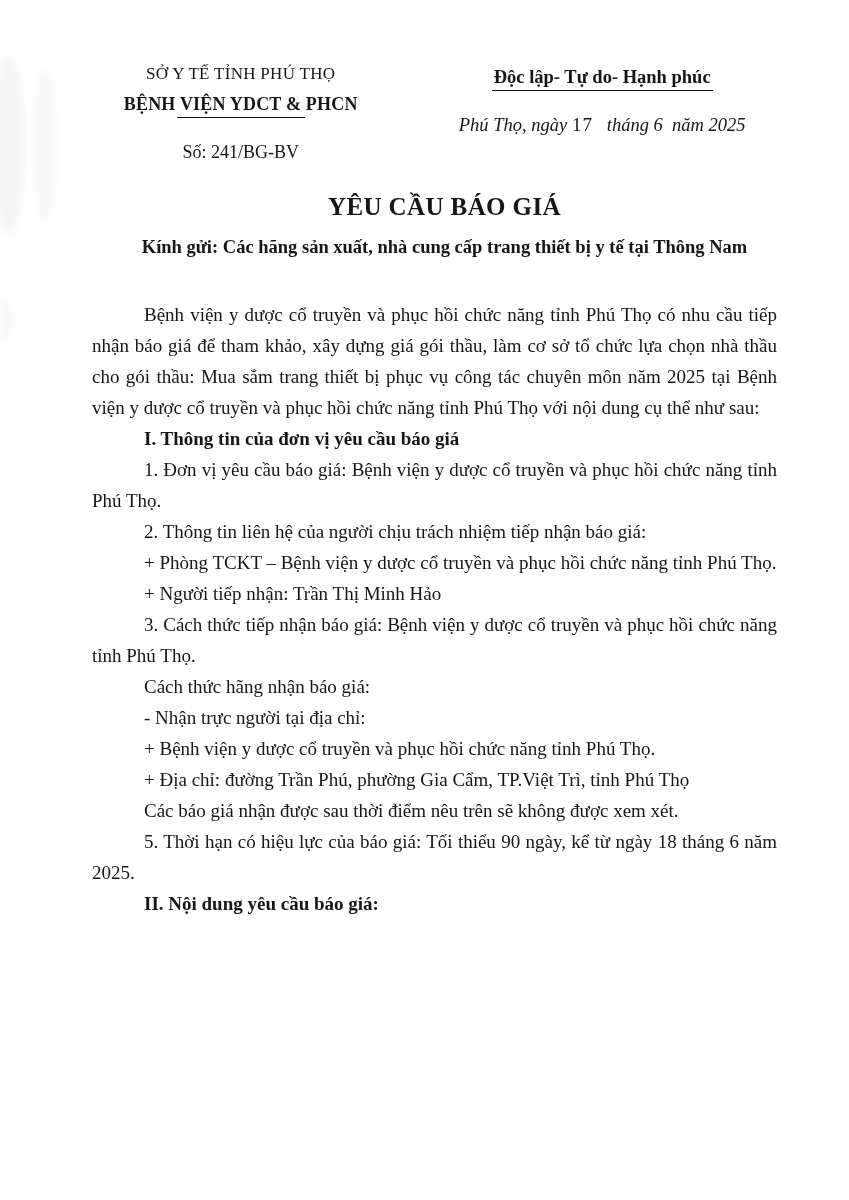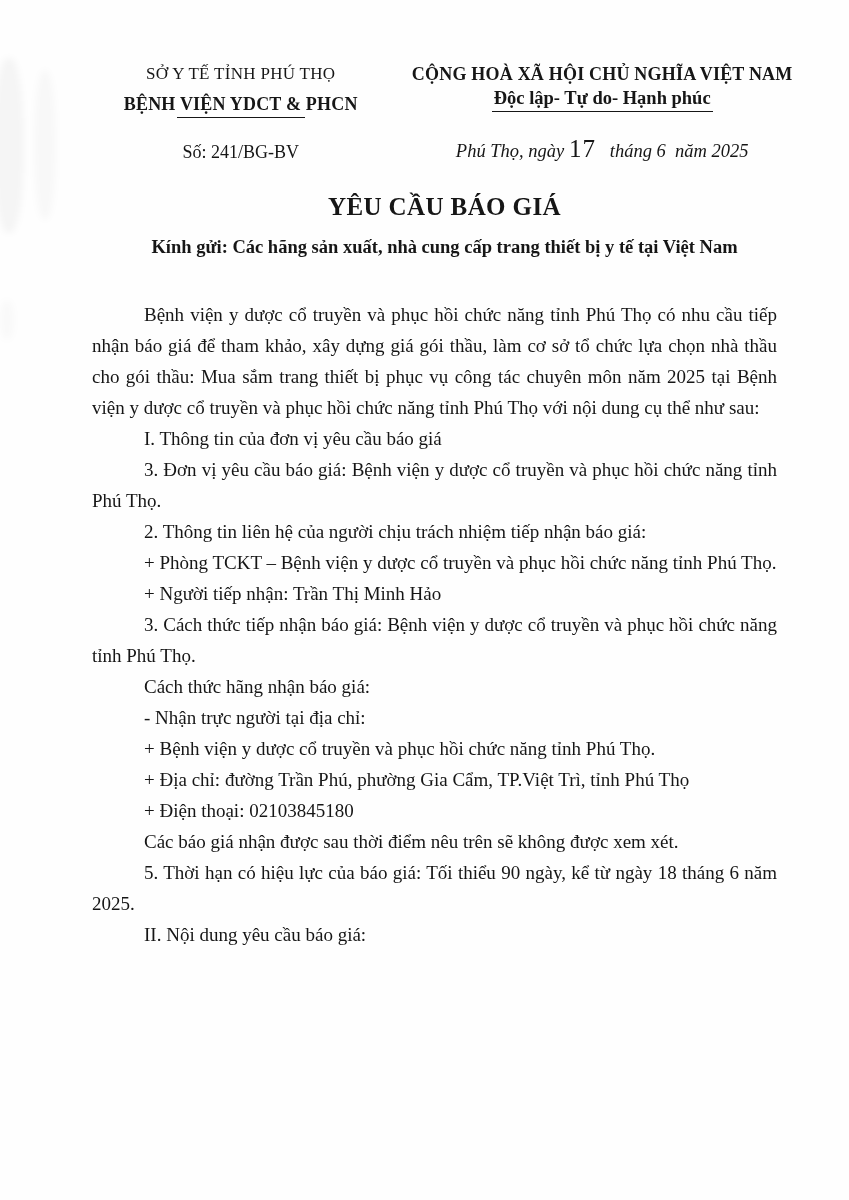--- a/index.html
+++ b/index.html
@@ -13,82 +13,80 @@
     font-family:"Liberation Serif","DejaVu Serif",serif;
     overflow:hidden;
   }
   
   .smudge{position:absolute;border-radius:45%;filter:blur(3px);}
   .smudge.s1{left:-6px;top:58px;width:30px;height:175px;background:rgba(0,0,0,0.035);}
   .smudge.s2{left:34px;top:70px;width:22px;height:150px;background:rgba(0,0,0,0.022);}
   .smudge.s3{left:0px;top:300px;width:14px;height:40px;background:rgba(0,0,0,0.02);}
 
   
-  .header{display:flex;padding:64px 48px 0 78px;justify-content:flex-end;}
+  .header{display:flex;padding:64px 48px 0 78px;}
   .h-left{width:45%;text-align:center;}
   .h-right{width:55%;text-align:center;}
   .org-line1{font-size:17px;letter-spacing:.3px;}
   .org-line2{font-size:18px;font-weight:bold;letter-spacing:.2px;margin-top:10px;}
   .org-rule{width:128px;height:0;border-top:1.6px solid #161616;margin:2px auto 0;}
   .doc-number{margin-top:24px;font-size:18px;}
   .nat-line1{font-size:18px;font-weight:bold;letter-spacing:.2px;}
   .nat-line2{display:inline-block;font-size:18.5px;font-weight:bold;
              border-bottom:1.8px solid #161616;padding:0 2px 2px;margin-top:3px;}
   .date-line{margin-top:23px;font-style:italic;font-size:18.5px;white-space:pre;}
-  .date-number{font-style:normal;font-size:25px;letter-spacing:1px;}
+  .date-number{font-style:normal;font-size:19px;letter-spacing:1px;}
 
   
   .title{margin:30px 72px 0 112px;text-align:center;font-weight:bold;font-size:25px;letter-spacing:.4px;}
   .salutation{margin:16px 60px 0 100px;text-align:center;font-weight:bold;font-size:18.5px;}
 
   
   .content{padding:41px 72px 0 92px;font-size:19px;line-height:31px;text-align:justify;}
   .content p{margin:0;text-indent:52px;}
-  .content p.bold{font-weight:normal;}
+  .content p.bold{font-weight:bold;}
 </style>
 </head>
 <body>
 
 <div class="page">
 
   <div class="smudge s1"></div>
   <div class="smudge s2"></div>
   <div class="smudge s3"></div>
 
   <div class="header">
     <div class="h-left">
       <div class="org-line1">SỞ Y TẾ TỈNH PHÚ THỌ</div>
       <div class="org-line2">BỆNH VIỆN YDCT &amp; PHCN</div>
       <div class="org-rule"></div>
       <div class="doc-number">Số: 241/BG-BV</div>
     </div>
     <div class="h-right">
-      <div class="nat-line1">CỘNG HOÀ XÃ HỘI CHỦ NGHĨA VIỆT NAM</div>
       <div>
         <span class="nat-line2">Độc lập- Tự do- Hạnh phúc</span>
       </div>
       <div class="date-line"><span>Phú Thọ, ngày </span><span class="date-number">17</span><span>   tháng 6  năm 2025</span></div>
     </div>
   </div>
 
   <div class="title">YÊU CẦU BÁO GIÁ</div>
 
-  <div class="salutation">Kính gửi: Các hãng sản xuất, nhà cung cấp trang thiết bị y tế tại Việt Nam</div>
+  <div class="salutation">Kính gửi: Các hãng sản xuất, nhà cung cấp trang thiết bị y tế tại Thông Nam</div>
 
   <div class="content" id="body-container">
       <p>Bệnh viện y dược cổ truyền và phục hồi chức năng tỉnh Phú Thọ có nhu cầu tiếp nhận báo giá để tham khảo, xây dựng giá gói thầu, làm cơ sở tổ chức lựa chọn nhà thầu cho gói thầu: Mua sắm trang thiết bị phục vụ công tác chuyên môn năm 2025 tại Bệnh viện y dược cổ truyền và phục hồi chức năng tỉnh Phú Thọ với nội dung cụ thể như sau:</p>
       <p class="bold">I. Thông tin của đơn vị yêu cầu báo giá</p>
-      <p>3. Đơn vị yêu cầu báo giá: Bệnh viện y dược cổ truyền và phục hồi chức năng tỉnh Phú Thọ.</p>
+      <p>1. Đơn vị yêu cầu báo giá: Bệnh viện y dược cổ truyền và phục hồi chức năng tỉnh Phú Thọ.</p>
       <p>2. Thông tin liên hệ của người chịu trách nhiệm tiếp nhận báo giá:</p>
       <p>+ Phòng TCKT – Bệnh viện y dược cổ truyền và phục hồi chức năng tỉnh Phú Thọ.</p>
       <p>+ Người tiếp nhận: Trần Thị Minh Hảo</p>
       <p>3. Cách thức tiếp nhận báo giá: Bệnh viện y dược cổ truyền và phục hồi chức năng tỉnh Phú Thọ.</p>
       <p>Cách thức hãng nhận báo giá:</p>
       <p>- Nhận trực người tại địa chỉ:</p>
       <p>+ Bệnh viện y dược cổ truyền và phục hồi chức năng tỉnh Phú Thọ.</p>
       <p>+ Địa chỉ: đường Trần Phú, phường Gia Cẩm, TP.Việt Trì, tỉnh Phú Thọ</p>
-      <p>+ Điện thoại: 02103845180</p>
       <p>Các báo giá nhận được sau thời điểm nêu trên sẽ không được xem xét.</p>
       <p>5. Thời hạn có hiệu lực của báo giá: Tối thiểu 90 ngày, kể từ ngày 18 tháng 6 năm 2025.</p>
       <p class="bold">II. Nội dung yêu cầu báo giá:</p>
     </div>
 
 </div>
 
 </body></html>

